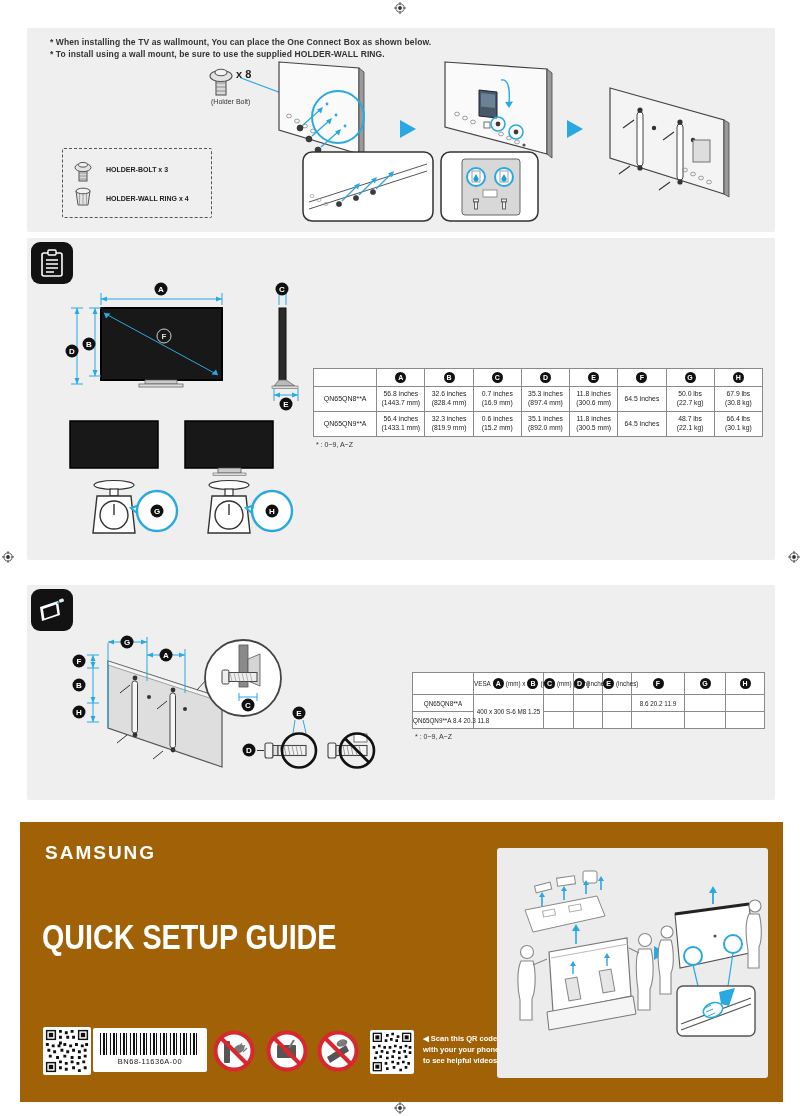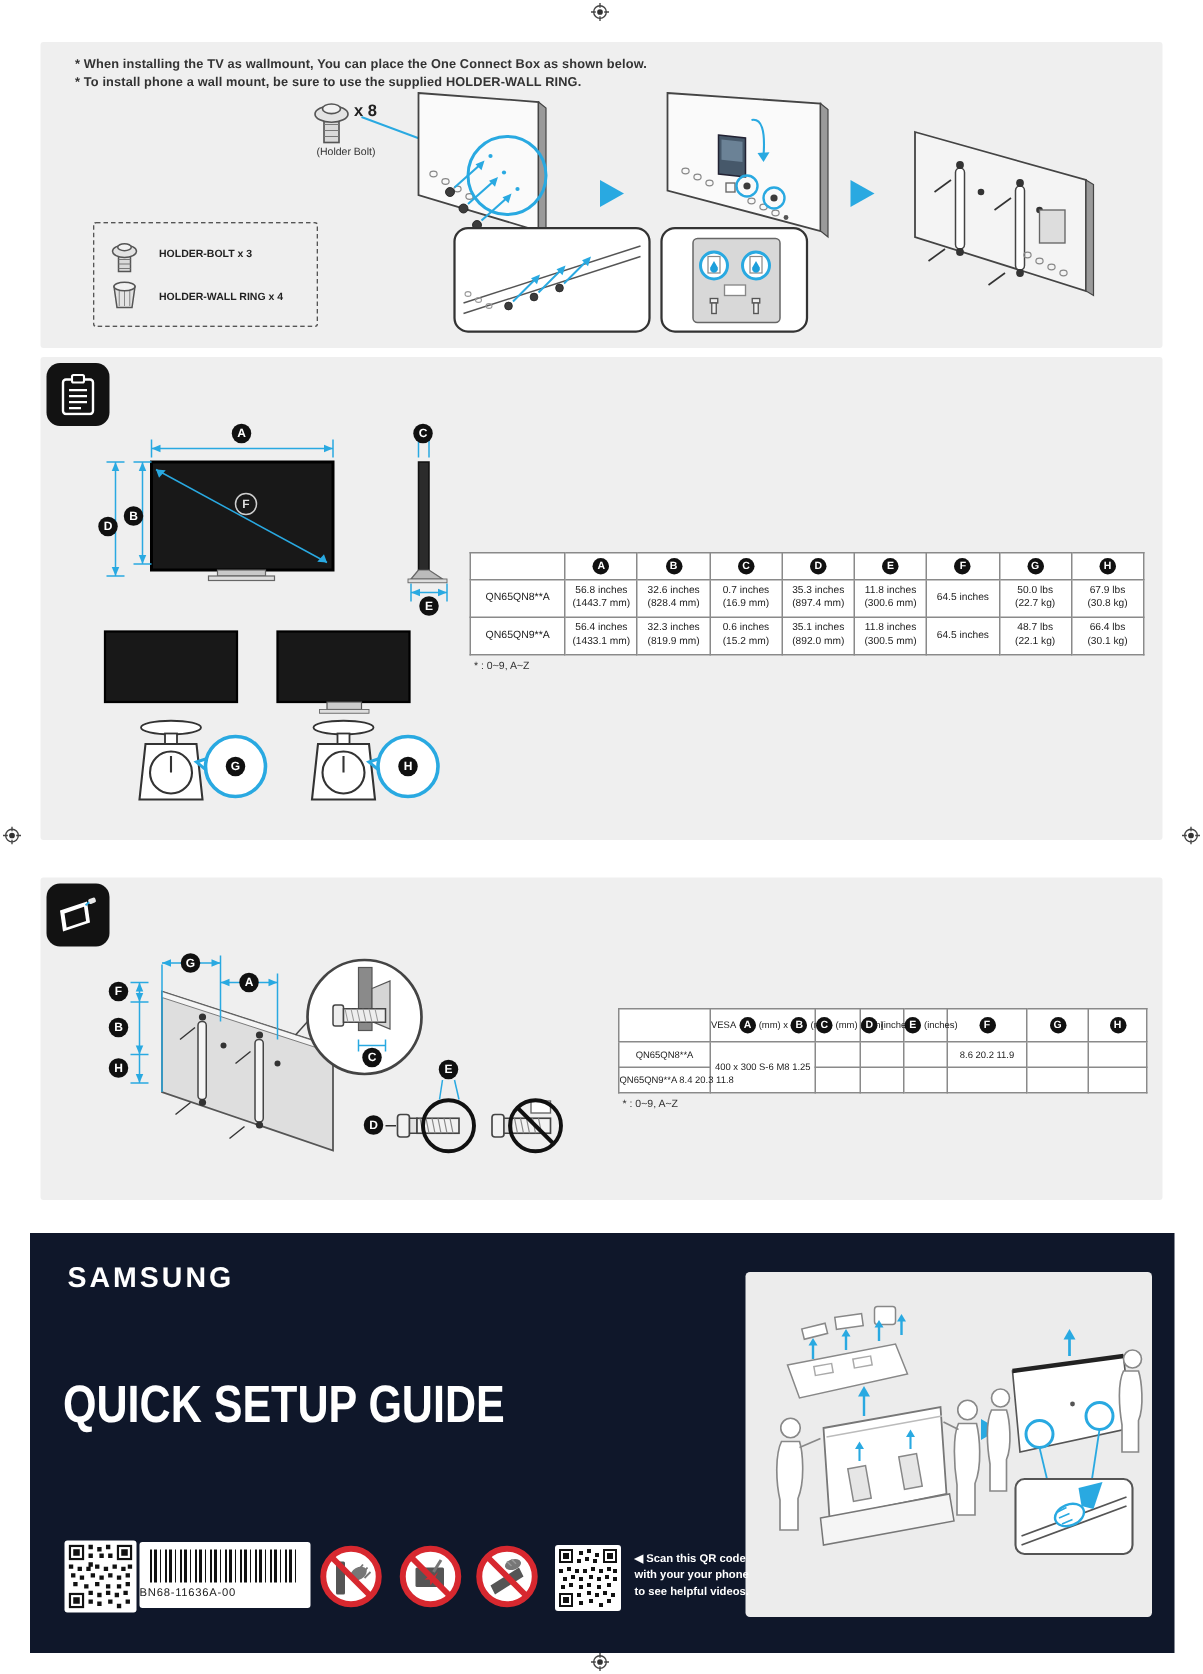--- a/index.html
+++ b/index.html
@@ -3,21 +3,21 @@
 <meta charset="utf-8">
 <style>
   html,body{margin:0;padding:0}
   body{width:802px;height:1116px;position:relative;background:#fff;
        font-family:"Liberation Sans",sans-serif;color:#222;overflow:hidden}
   .abs{position:absolute}
   .sec{position:absolute;left:27px;width:748px;background:#efefef;border-radius:2px}
   #sec1{top:28px;height:204px}
   #sec2{top:238px;height:322px}
   #sec3{top:585px;height:215px}
-  #banner{position:absolute;left:20px;top:822px;width:763px;height:280px;background:#0f172a}
+  #banner{position:absolute;left:20px;top:822px;width:763px;height:280px;background:#a16207}
   .note{position:absolute;font-size:8.5px;font-weight:600;color:#333;white-space:nowrap;letter-spacing:.1px}
   .caption{position:absolute;font-size:7px;color:#333;white-space:nowrap}
   .qty{position:absolute;font-size:11px;font-weight:700;color:#222}
   .legendbox{position:absolute;left:35px;top:120px;width:148px;height:68px;border:1.2px dashed #555;border-radius:2px}
   .legendtxt{position:absolute;font-size:7px;font-weight:700;color:#222;white-space:nowrap}
   .iconbox{position:absolute;left:4px;top:4px;width:42px;height:42px;background:#121212;border-radius:9px;
            display:flex;align-items:center;justify-content:center}
   .bdg{position:absolute;width:13px;height:13px;border-radius:50%;background:#101010;color:#fff;
        font-size:8px;font-weight:700;display:flex;align-items:center;justify-content:center;
        transform:translate(-50%,-50%);z-index:3}
@@ -39,21 +39,21 @@
   .vtbl th{font-weight:400}
   .vhead{display:inline-flex;align-items:center;gap:2px;white-space:nowrap}
   .fnote{position:absolute;font-size:7px;color:#333;white-space:nowrap}
   .brand{position:absolute;left:25px;top:20px;color:#fff;font-size:19px;font-weight:700;letter-spacing:2px}
   .gtitle{position:absolute;left:22px;top:95px;color:#fff;font-size:35px;font-weight:700;letter-spacing:0;
           transform:scaleX(.82);transform-origin:left top;white-space:nowrap}
   .illpanel{position:absolute;left:477px;top:26px;width:271px;height:230px;background:#ececec;border-radius:3px}
   .whitetile{position:absolute;background:#fff;border-radius:2px}
   .barcode-bars{position:absolute;left:7px;top:5px;right:7px;height:22px;
      background:repeating-linear-gradient(90deg,#111 0px,#111 1.5px,#fff 1.5px,#fff 3px,#111 3px,#111 5px,#fff 5px,#fff 6.5px,#111 6.5px,#111 7.5px,#fff 7.5px,#fff 10px)}
-  .barcode-label{position:absolute;left:0;right:0;top:29px;text-align:left;font-size:7.5px;color:#222;letter-spacing:.5px}
+  .barcode-label{position:absolute;left:0;right:0;top:29px;text-align:center;font-size:7.5px;color:#222;letter-spacing:.5px}
   .prohibit{position:absolute;width:42px;height:42px}
   .qrnote{position:absolute;left:403px;top:212px;width:84px;color:#fff;font-size:7.5px;font-weight:700;
           line-height:1.45;white-space:pre-line}
   .regmark{position:absolute;width:12px;height:12px;transform:translate(-50%,-50%)}
   svg{display:block}
 </style>
 </head>
 <body>
 
 <svg class="regmark" style="left:400px;top:8px" viewBox="0 0 12 12">
@@ -72,21 +72,21 @@
     <circle cx="6" cy="6" r="1.9" fill="#333"></circle>
   </svg>
 <svg class="regmark" style="left:400px;top:1108px" viewBox="0 0 12 12">
     <circle cx="6" cy="6" r="4.2" fill="none" stroke="#444" stroke-width=".9"></circle>
     <path d="M6 0v3.2M6 8.8V12M0 6h3.2M8.8 6H12" stroke="#444" stroke-width=".9"></path>
     <circle cx="6" cy="6" r="1.9" fill="#333"></circle>
   </svg>
 
 <div class="sec" id="sec1">
   <div class="note" style="left:23px;top:9px">* When installing the TV as wallmount, You can place the One Connect Box as shown below.</div>
-  <div class="note" style="left:23px;top:21px">* To install phone a wall mount, be sure to use the supplied HOLDER-WALL RING.</div>
+  <div class="note" style="left:23px;top:21px">* To install using a wall mount, be sure to use the supplied HOLDER-WALL RING.</div>
 
   <svg class="abs" style="left:0;top:0" width="748" height="204" viewBox="0 0 748 204">
 
     <g stroke="#555" stroke-width="1.1">
       <rect x="189" y="51" width="10" height="16" fill="#d9d9d9"></rect>
       <path d="M189 55h10M189 59h10M189 63h10" stroke="#777" stroke-width=".8"></path>
       <ellipse cx="194" cy="48" rx="11" ry="5.5" fill="#e3e3e3"></ellipse>
       <ellipse cx="194" cy="44.5" rx="6" ry="3.2" fill="#f2f2f2"></ellipse>
     </g>
 

